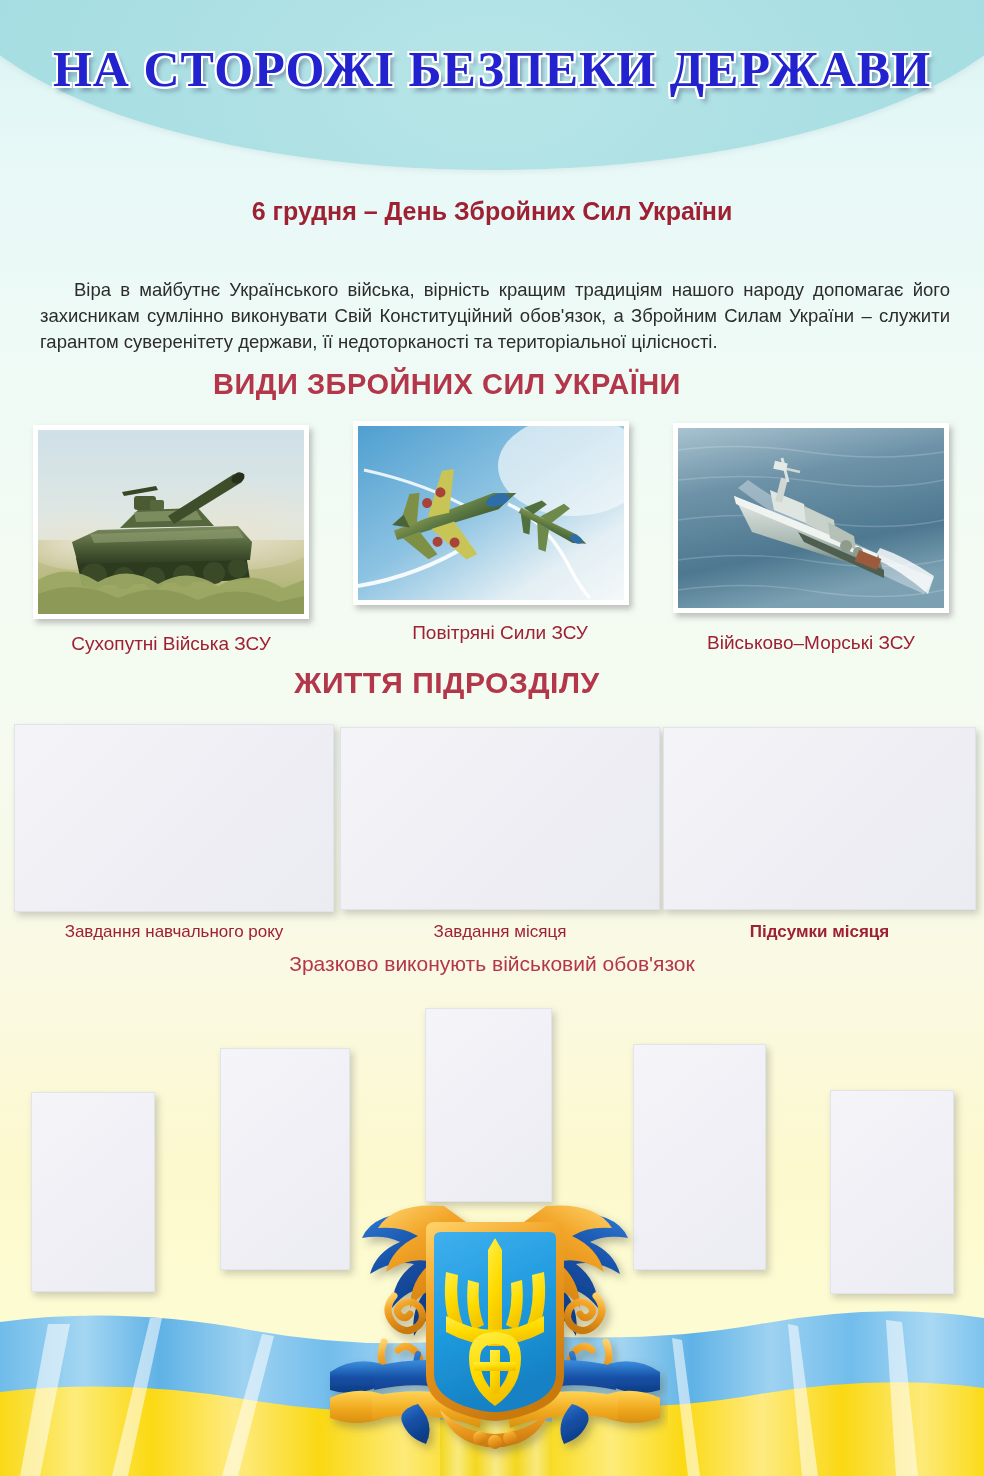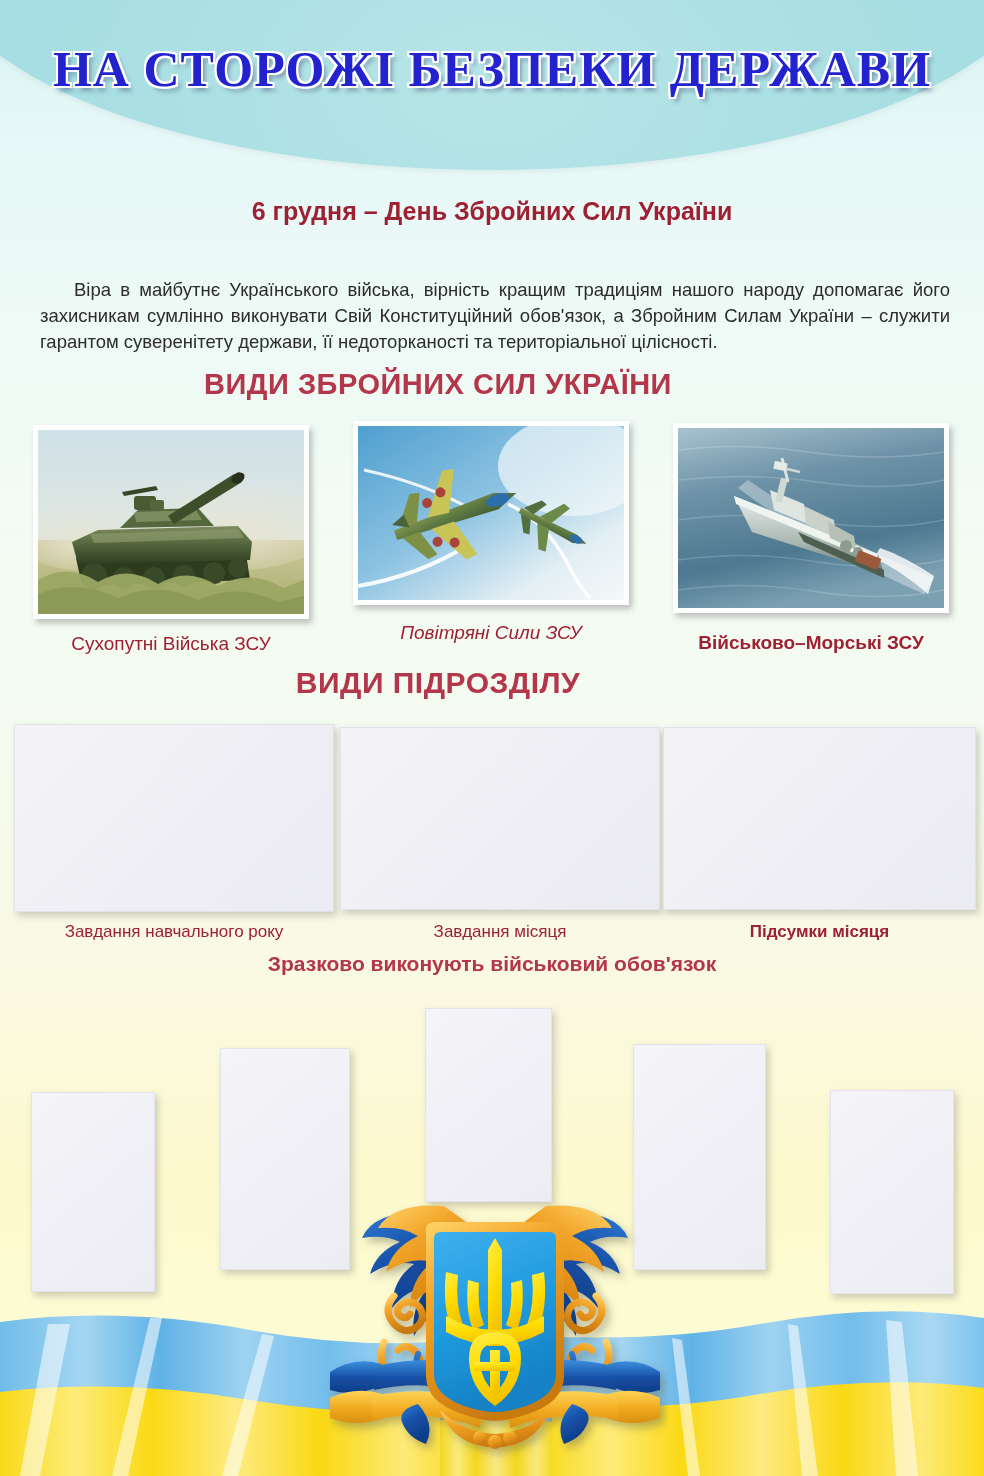--- a/index.html
+++ b/index.html
@@ -74,50 +74,50 @@
   }
   .intro-body{
     position:absolute;left:40px;top:248px;width:910px;
     font-size:18.5px;line-height:26px;color:#2c2c2c;
     text-align:justify;text-indent:34px;
     text-align-last:left;
     margin-top:29px;
   }
 
   .section-heading{
-    position:absolute;width:876px;left:0;text-align:center;
+    position:absolute;width:876px;left:9px;text-align:center;
     font-size:29px;font-weight:bold;color:#b3364a;letter-spacing:0.5px;
   }
   #h-vydy{top:368px;}
   #h-zhyttia{top:666px;font-size:30px;}
   .sub-heading{
     position:absolute;width:984px;left:0;text-align:center;
-    font-size:21px;font-weight:bold;color:#b3364a;
+    font-size:21px;font-weight:normal;color:#b3364a;
   }
   #h-zrazkovo{top:952px;}
 
   
   .photo{
     position:absolute;
     background:#ffffff;
     padding:5px;
     box-shadow:3px 4px 6px rgba(80,80,80,0.35);
     box-sizing:border-box;
   }
   .photo .art{width:100%;height:100%;display:block;overflow:hidden;position:relative;}
   #photo-tank{left:33px;top:425px;width:276px;height:194px;}
   #photo-air{left:353px;top:421px;width:276px;height:184px;}
   #photo-navy{left:673px;top:423px;width:276px;height:190px;}
 
   .cap{
     position:absolute;font-size:19px;color:#9e2033;text-align:center;white-space:nowrap;
   }
   #cap-tank{left:33px;top:633px;width:276px;}
-  #cap-air{left:353px;top:622px;width:276px;font-style:italic;}
-  #cap-navy{left:673px;top:632px;width:276px;font-weight:bold;}
+  #cap-air{left:362px;top:622px;width:276px;}
+  #cap-navy{left:673px;top:632px;width:276px;}
 
   
   .ph{
     position:absolute;
     background:linear-gradient(135deg,#f4f4f8 0%,#eeeef4 55%,#ebebf2 100%);
     border:1px solid #e2e2ea;
     box-shadow:3px 4px 7px rgba(110,110,110,0.32);
     box-sizing:border-box;
   }
   #ph-1{left:14px;top:724px;width:320px;height:188px;}
@@ -317,21 +317,21 @@
         <rect x="96" y="34" width="13" height="8" fill="#e4eae6" transform="rotate(12 102 38)"></rect>
 
         <circle cx="168" cy="118" r="6" fill="#8e9b8f"></circle>
         <circle cx="180" cy="124" r="5" fill="#8e9b8f"></circle>
         <rect x="178" y="126" width="24" height="12" fill="#9b5a3c" transform="rotate(22 190 132)"></rect>
       </svg>
     </div>
   </div>
   <div class="cap" id="cap-navy">Військово–Морські ЗСУ</div>
 
-  <div class="section-heading" id="h-zhyttia">ВИДИ ПІДРОЗДІЛУ</div>
+  <div class="section-heading" id="h-zhyttia">ЖИТТЯ ПІДРОЗДІЛУ</div>
 
   <div class="ph" id="ph-1"></div>
   <div class="ph" id="ph-2"></div>
   <div class="ph" id="ph-3"></div>
 
   <div class="ph-cap" id="phcap-2">Завдання місяця</div>
   <div class="ph-cap" id="phcap-1">Завдання навчального року</div>
   <div class="ph-cap" id="phcap-3">Підсумки місяця</div>
 
   <div class="sub-heading" id="h-zrazkovo">Зразково виконують військовий обов'язок</div>

